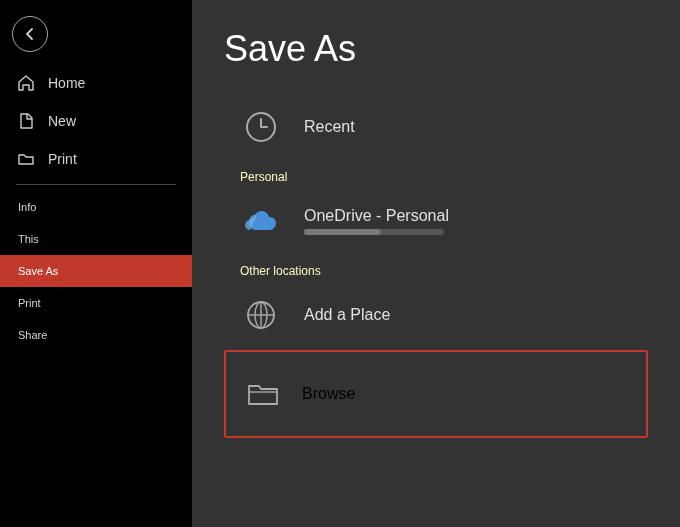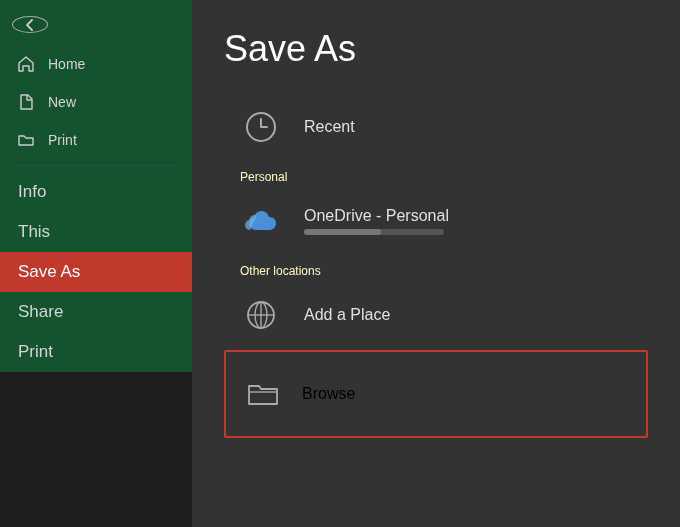--- a/index.html
+++ b/index.html
@@ -9,25 +9,25 @@
       background: #1e1e1e;
       font-family: 'Segoe UI', Arial, sans-serif;
       display: flex;
       overflow: hidden;
     }
 
     
     .sidebar {
       width: 192px;
       min-width: 192px;
-      background: #14532d;
+      background: #000000;
       display: flex;
       flex-direction: column;
       padding-top: 8px;
-      height: 372px;
+      height: 527px;
     }
 
     .sidebar-back {
       width: 36px;
       height: 36px;
       border-radius: 50%;
       border: 1.5px solid #aaa;
       display: flex;
       align-items: center;
       justify-content: center;
@@ -58,21 +58,21 @@
     .sidebar-divider {
       border: none;
       border-top: 1px solid #444;
       margin: 6px 16px;
     }
 
     .sidebar-text-item {
       padding: 10px 18px;
       color: #d4d4d4;
       cursor: pointer;
-      font-size: 17px;
+      font-size: 11px;
     }
 
     .sidebar-text-item.active {
       background: #c0392b;
       color: #fff;
     }
 
     
     .main {
       flex: 1;
@@ -214,25 +214,25 @@
 
   <div class="sidebar-text-item">
     <span>This</span>
   </div>
 
   <div class="sidebar-text-item active">
     <span>Save As</span>
   </div>
 
   <div class="sidebar-text-item">
+    <span>Print</span>
+  </div>
+
+  <div class="sidebar-text-item">
     <span>Share</span>
-  </div>
-
-  <div class="sidebar-text-item">
-    <span>Print</span>
   </div>
 
 </div>
 
 <div class="main">
 
   <div class="page-title">Save As</div>
 
   <div class="location-item recent-item">
     <div class="loc-icon svg-icon">

